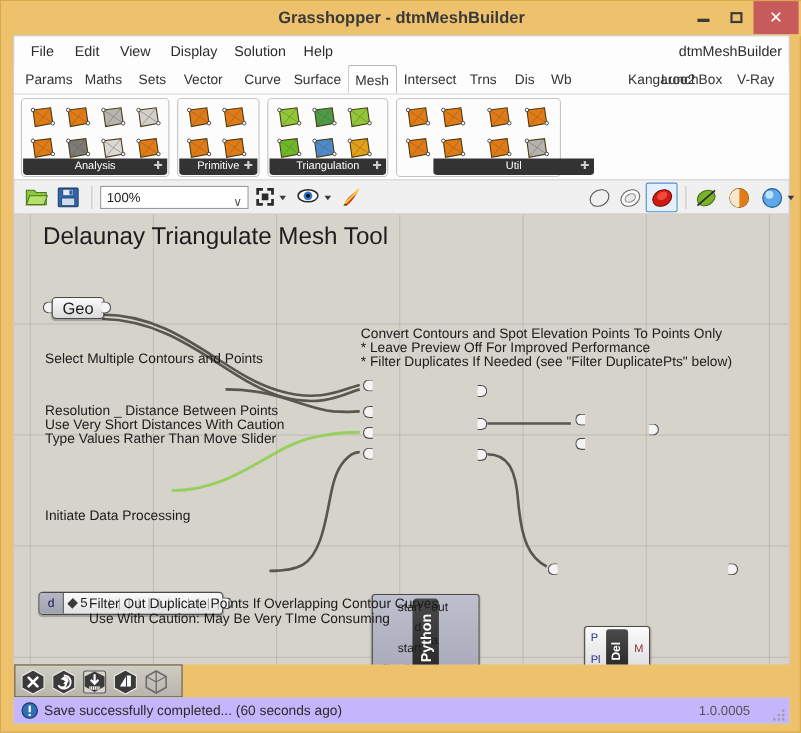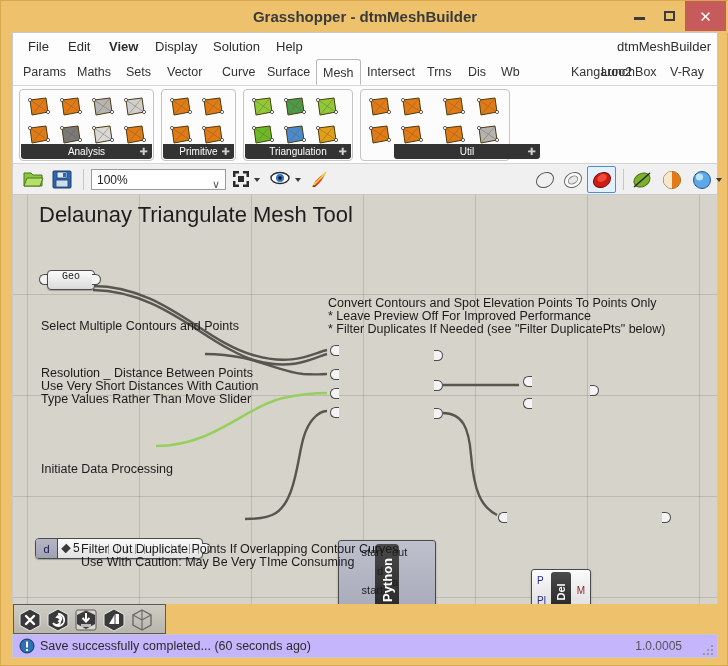--- a/index.html
+++ b/index.html
@@ -208,25 +208,24 @@
     white-space: pre;
     line-height: 12.8px;
   }
 
   
   .gh-param {
     position: absolute;
     background: linear-gradient(to bottom,#fbfbfb 0%, #ebebeb 50%, #dadada 100%);
     border: 1px solid #4a4a4a;
     border-radius: 4px;
-    display: flex; align-items: flex-start; justify-content: center;
-    font-size: 10px;
+    display: flex; align-items: flex-end; justify-content: center;
+    font-size: 15px;
     color: #1d1d1d;
     box-shadow: 0 1px 1px rgba(0,0,0,0.25);
-    font-family: Liberation Mono, monospace;
   }
   .port {
     position: absolute;
     width: 9px; height: 11px;
     border: 1px solid #4a4a4a;
     background: #f4f4f4;
   }
   .port.left  { border-radius: 9px 0 0 9px; border-right: none; }
   .port.right { border-radius: 0 9px 9px 0; border-left: none; }
 
@@ -391,21 +390,21 @@
     <div class="winbtn" id="btn-close">
       <div class="glyph-close">✕</div>
     </div>
   </div>
 
   <div id="chrome">
 
     <div id="menubar">
         <div class="menu-item" style="left: 8px;">File</div>
         <div class="menu-item" style="left: 48px;">Edit</div>
-        <div class="menu-item" style="left: 89px; font-weight: bold;">View</div>
+        <div class="menu-item" style="left: 89px;">View</div>
         <div class="menu-item" style="left: 135px;">Display</div>
         <div class="menu-item" style="left: 193px;">Solution</div>
         <div class="menu-item" style="left: 256px;">Help</div>
         <div id="doc-name">dtmMeshBuilder</div>
       </div>
     <div id="tabstrip">
         <div class="tab" style="left: 4px;">Params</div>
         <div class="tab" style="left: 58px;">Maths</div>
         <div class="tab" style="left: 107px;">Sets</div>
         <div class="tab" style="left: 148px;">Vector</div>

